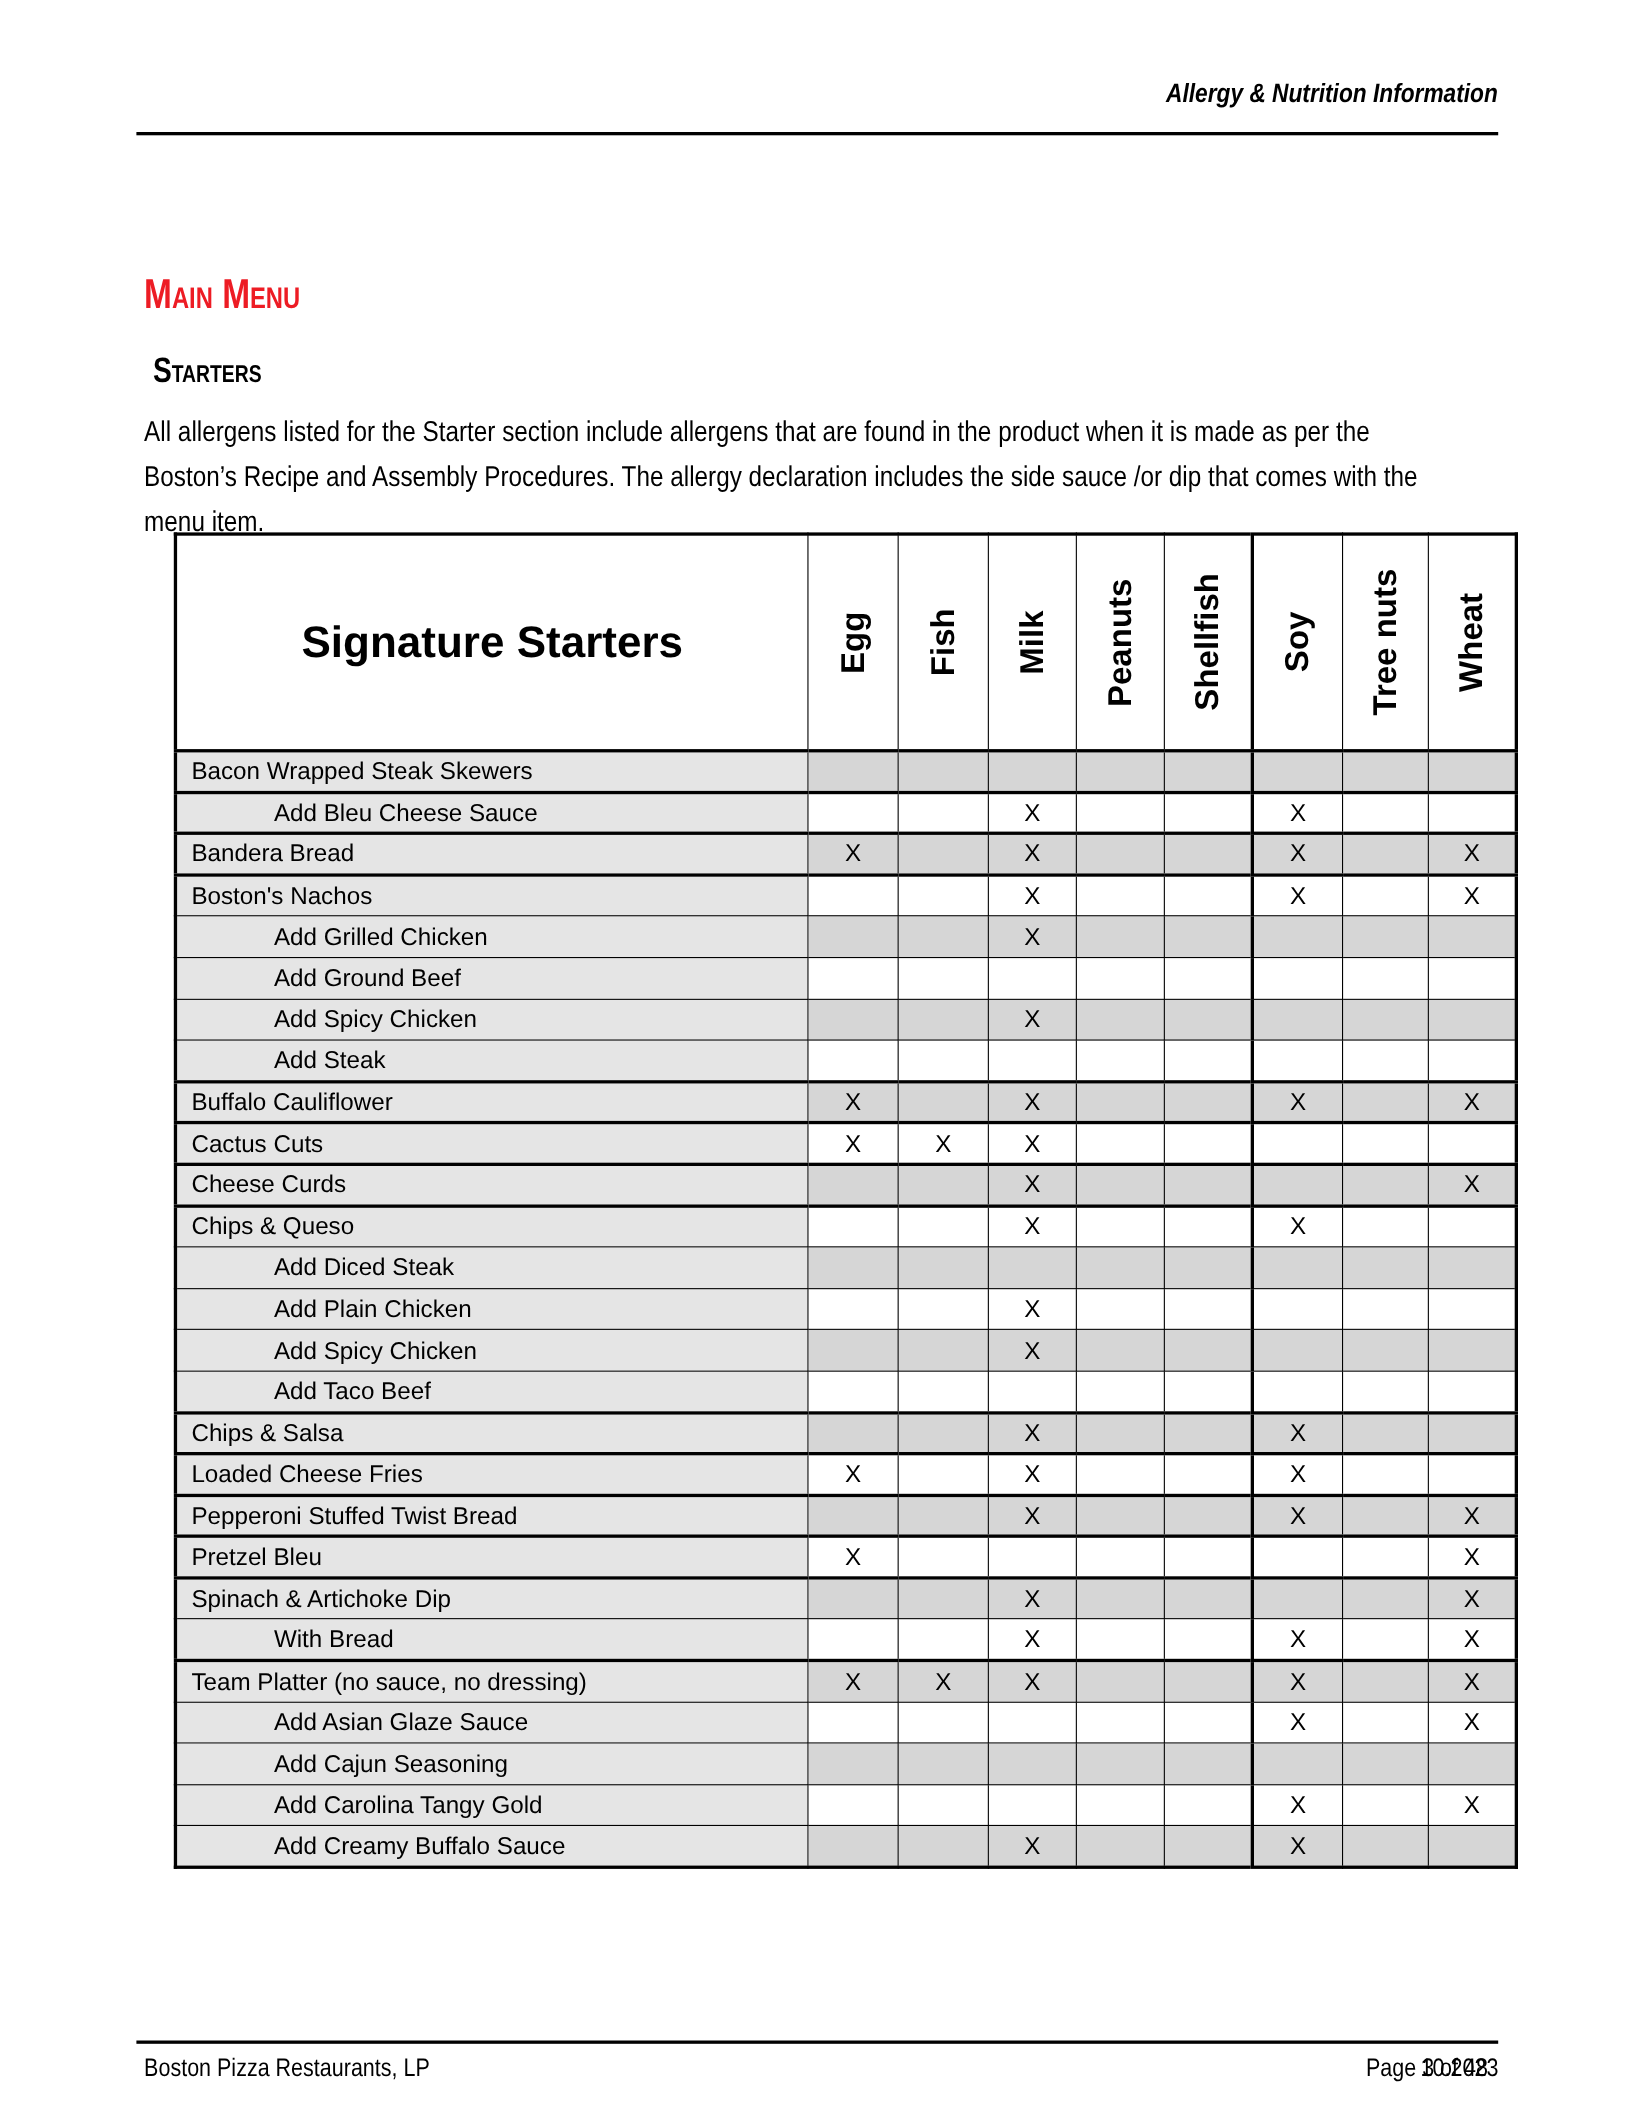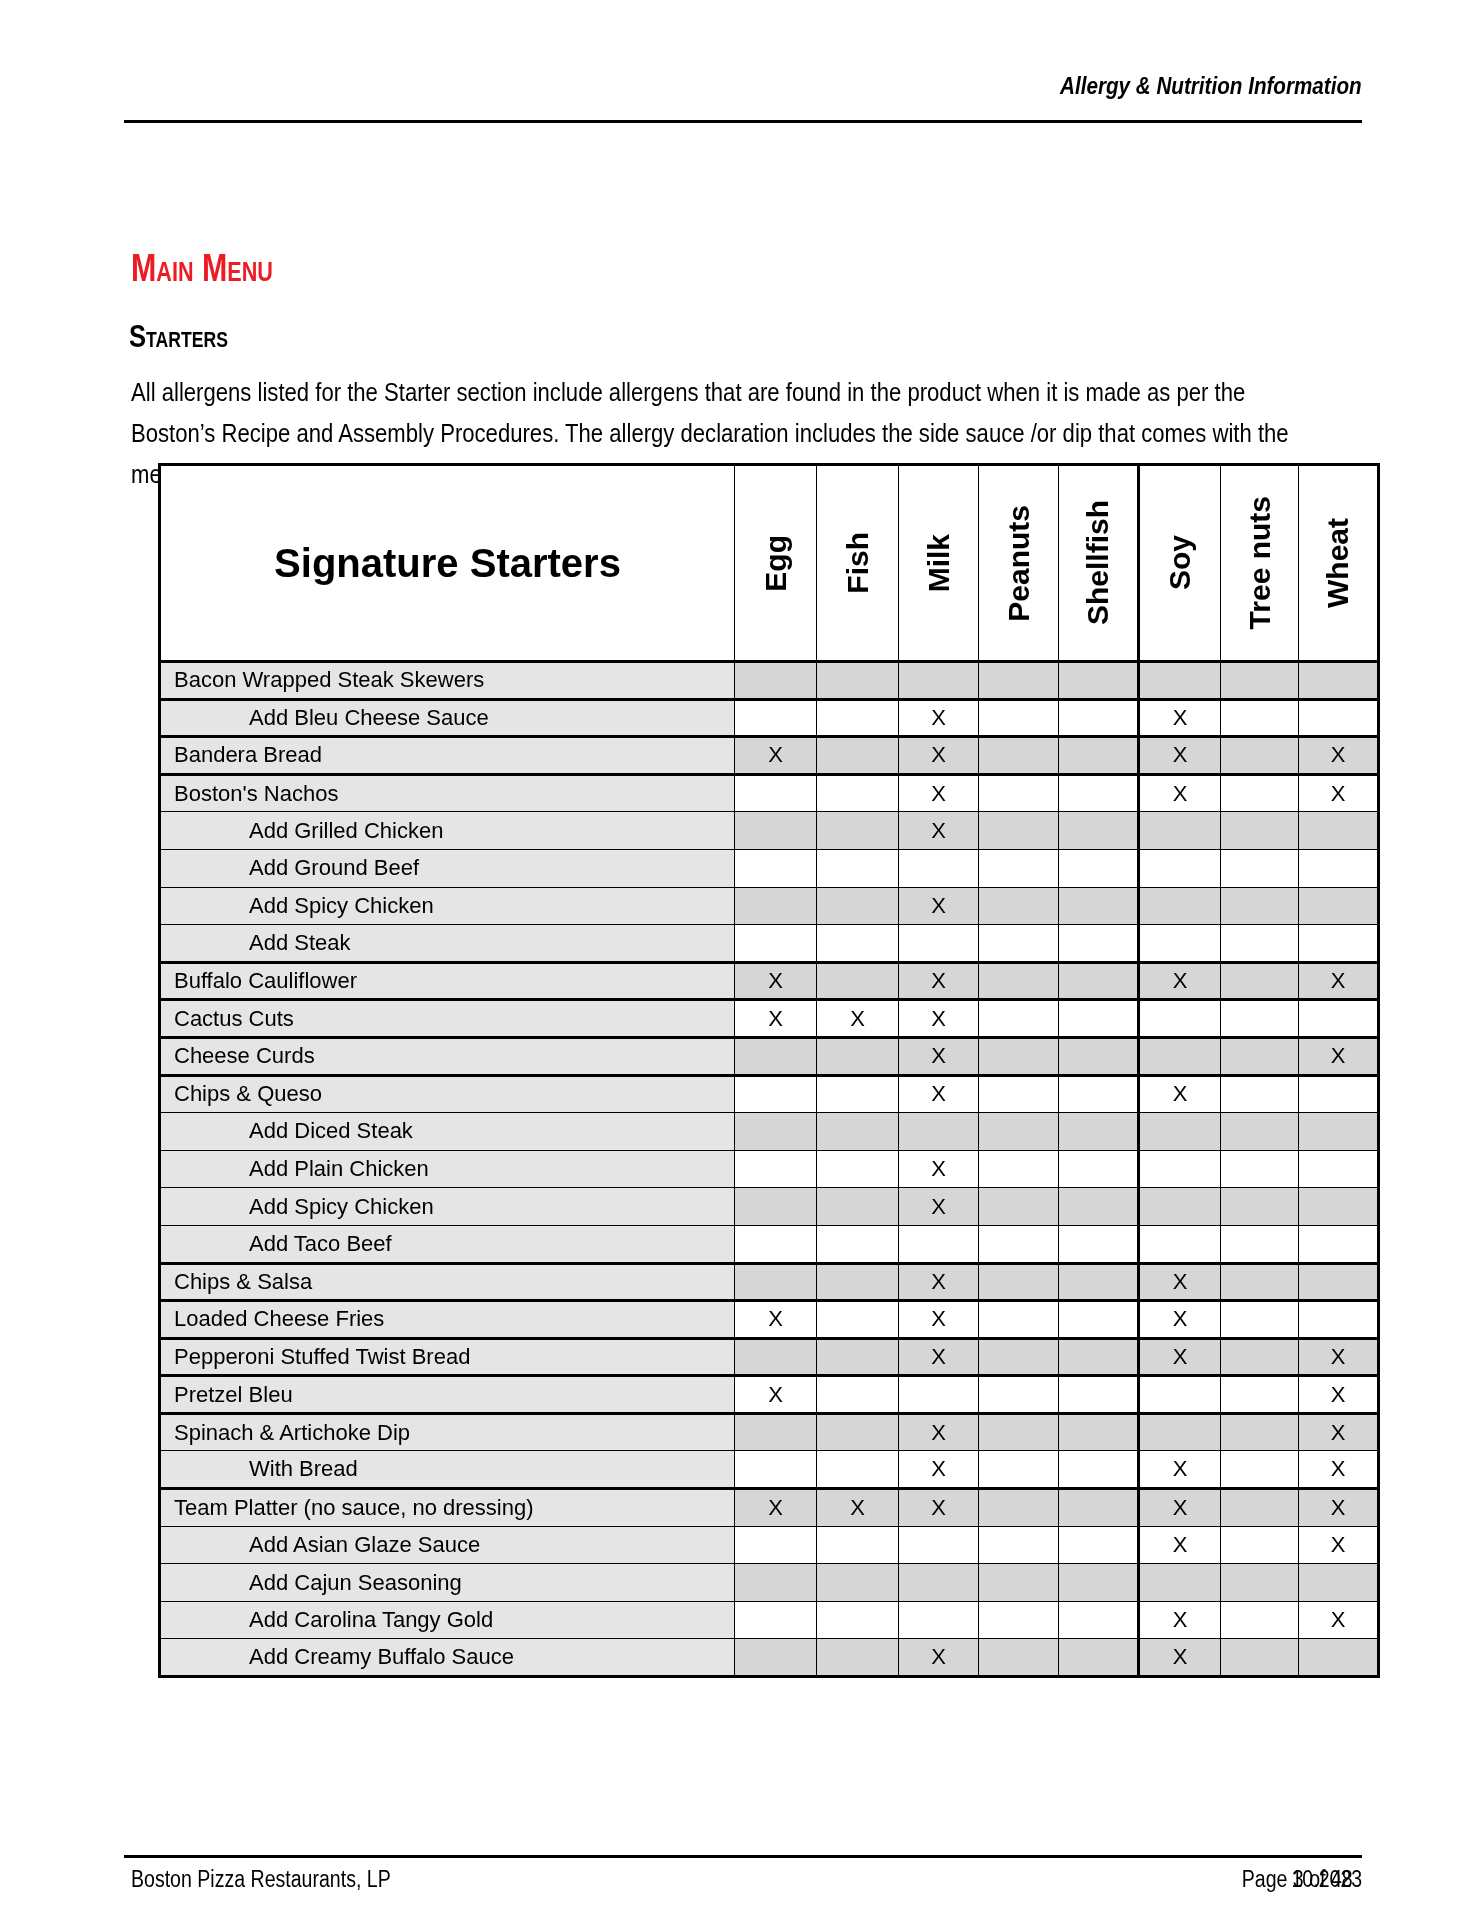--- a/index.html
+++ b/index.html
@@ -22,28 +22,28 @@
     white-space:nowrap; letter-spacing:0px;
   }
   .section-heading .wrap { display:inline-block; transform:scaleX(0.74); transform-origin:0 50%; }
   .section-number { display:inline-block; margin-right:82px; }
   .main-menu-heading {
     position:absolute; top:247px; left:131px; font-size:38px; font-weight:bold;
     font-variant:small-caps; color:var(--accent-red); white-space:nowrap;
   }
   .main-menu-heading .wrap, .starters-heading .wrap { display:inline-block; transform:scaleX(0.8); transform-origin:0 50%; }
   .starters-heading {
-    position:absolute; top:318px; left:129px; font-size:32px; font-weight:bold;
+    position:absolute; top:318px; left:139px; font-size:32px; font-weight:bold;
     font-variant:small-caps; white-space:nowrap;
   }
   
   .intro { position:absolute; top:372px; left:131px; font-size:26px; line-height:41px; }
   .intro .line { white-space:nowrap; transform:scaleX(0.85); transform-origin:0 50%; }
   
-  .allergy-table-wrap { position:absolute; top:463px; left:118px;padding-left:40px; }
+  .allergy-table-wrap { position:absolute; top:484px; left:118px;padding-left:40px; }
   table.allergy-table {
     border-collapse:collapse; table-layout:fixed; width:1219px;
     border:3.5px solid var(--border-color);
   }
   .allergy-table th, .allergy-table td {
     border:1.5px solid var(--border-color); overflow:hidden;
   }
   .allergy-table thead th { height:197px; background:#fff; border-bottom:3.5px solid var(--border-color); vertical-align:middle; }
   .table-title { font-size:40px; font-weight:bold; text-align:center; }
   .vhead { text-align:center; }

